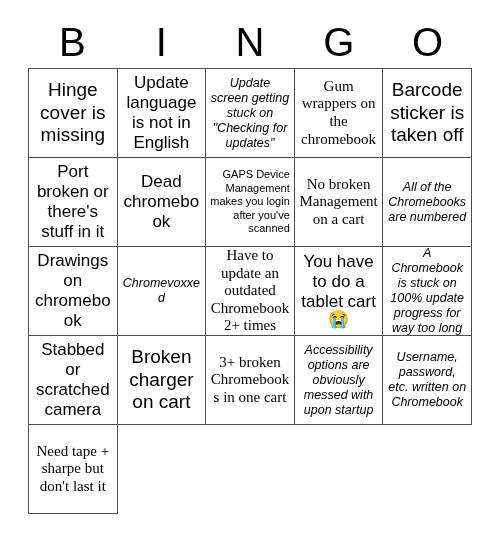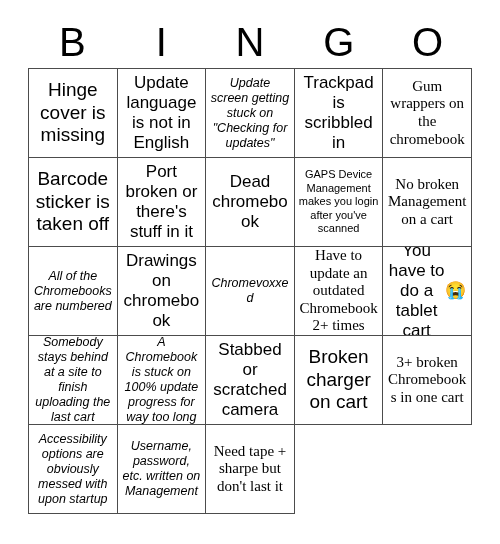--- a/index.html
+++ b/index.html
@@ -68,21 +68,21 @@
     width: 100%;
     white-space: pre-line;
     word-wrap: break-word;
   }
 
   
   .fs-xl  { font-size: 19px; line-height: 1.18; }
   .fs-lg  { font-size: 17px; line-height: 1.17; }
   .fs-md  { font-size: 15px; line-height: 1.17; font-family: Liberation Serif, serif; }
   .fs-sm  { font-size: 12.5px; line-height: 1.2; font-style: italic; }
-  .fs-xs  { font-size: 11px;  line-height: 1.22; }
+  .fs-xs  { font-size: 11px;  line-height: 1.22; text-align: right; }
 
   .emoji {
     font-size: 17px;
     line-height: 1.1;
   }
 </style>
 </head>
 <body>
 
 <div class="card">
@@ -97,23 +97,20 @@
 
   <div class="bingo-grid" id="bingo-grid">
       <div class="cell">
         <span class="cell-text fs-xl">Hinge cover is missing</span>
       </div>
       <div class="cell">
         <span class="cell-text fs-lg">Update language is not in English</span>
       </div>
       <div class="cell">
         <span class="cell-text fs-sm">Update screen getting stuck on "Checking for updates"</span>
-      </div>
-      <div class="cell">
-        <span class="cell-text fs-lg">Trackpad is scribbled in</span>
       </div>
       <div class="cell">
         <span class="cell-text fs-md">Gum wrappers on the chromebook</span>
       </div>
       <div class="cell">
         <span class="cell-text fs-xl">Barcode sticker is taken off</span>
       </div>
       <div class="cell">
         <span class="cell-text fs-lg">Port broken or there's stuff in it</span>
       </div>
@@ -131,43 +128,40 @@
       </div>
       <div class="cell">
         <span class="cell-text fs-lg">Drawings on chromebook</span>
       </div>
       <div class="cell">
         <span class="cell-text fs-sm">Chromevoxxed</span>
       </div>
       <div class="cell">
         <span class="cell-text fs-md">Have to update an outdated Chromebook 2+ times</span>
       </div>
-      <div class="cell" style="">
+      <div class="cell" style="flex-direction: column;">
         <span class="cell-text fs-lg">You have to do a tablet cart</span>
         <span class="emoji">😭</span>
-      </div>
-      <div class="cell">
-        <span class="cell-text fs-sm">Somebody stays behind at a site to finish uploading the last cart</span>
       </div>
       <div class="cell">
         <span class="cell-text fs-sm">A Chromebook is stuck on 100% update progress for way too long</span>
       </div>
       <div class="cell">
         <span class="cell-text fs-lg">Stabbed or scratched camera</span>
       </div>
       <div class="cell">
         <span class="cell-text fs-xl">Broken charger on cart</span>
       </div>
       <div class="cell">
         <span class="cell-text fs-md">3+ broken Chromebooks in one cart</span>
       </div>
       <div class="cell">
         <span class="cell-text fs-sm">Accessibility options are obviously messed with upon startup</span>
       </div>
       <div class="cell">
-        <span class="cell-text fs-sm">Username, password, etc. written on Management</span>
+        <span class="cell-text fs-sm">Username, password, etc. written on Chromebook</span>
       </div>
       <div class="cell">
         <span class="cell-text fs-md">Need tape + sharpe but don't last it</span>
       </div>
     </div>
 
 </div>
 
 </body></html>

